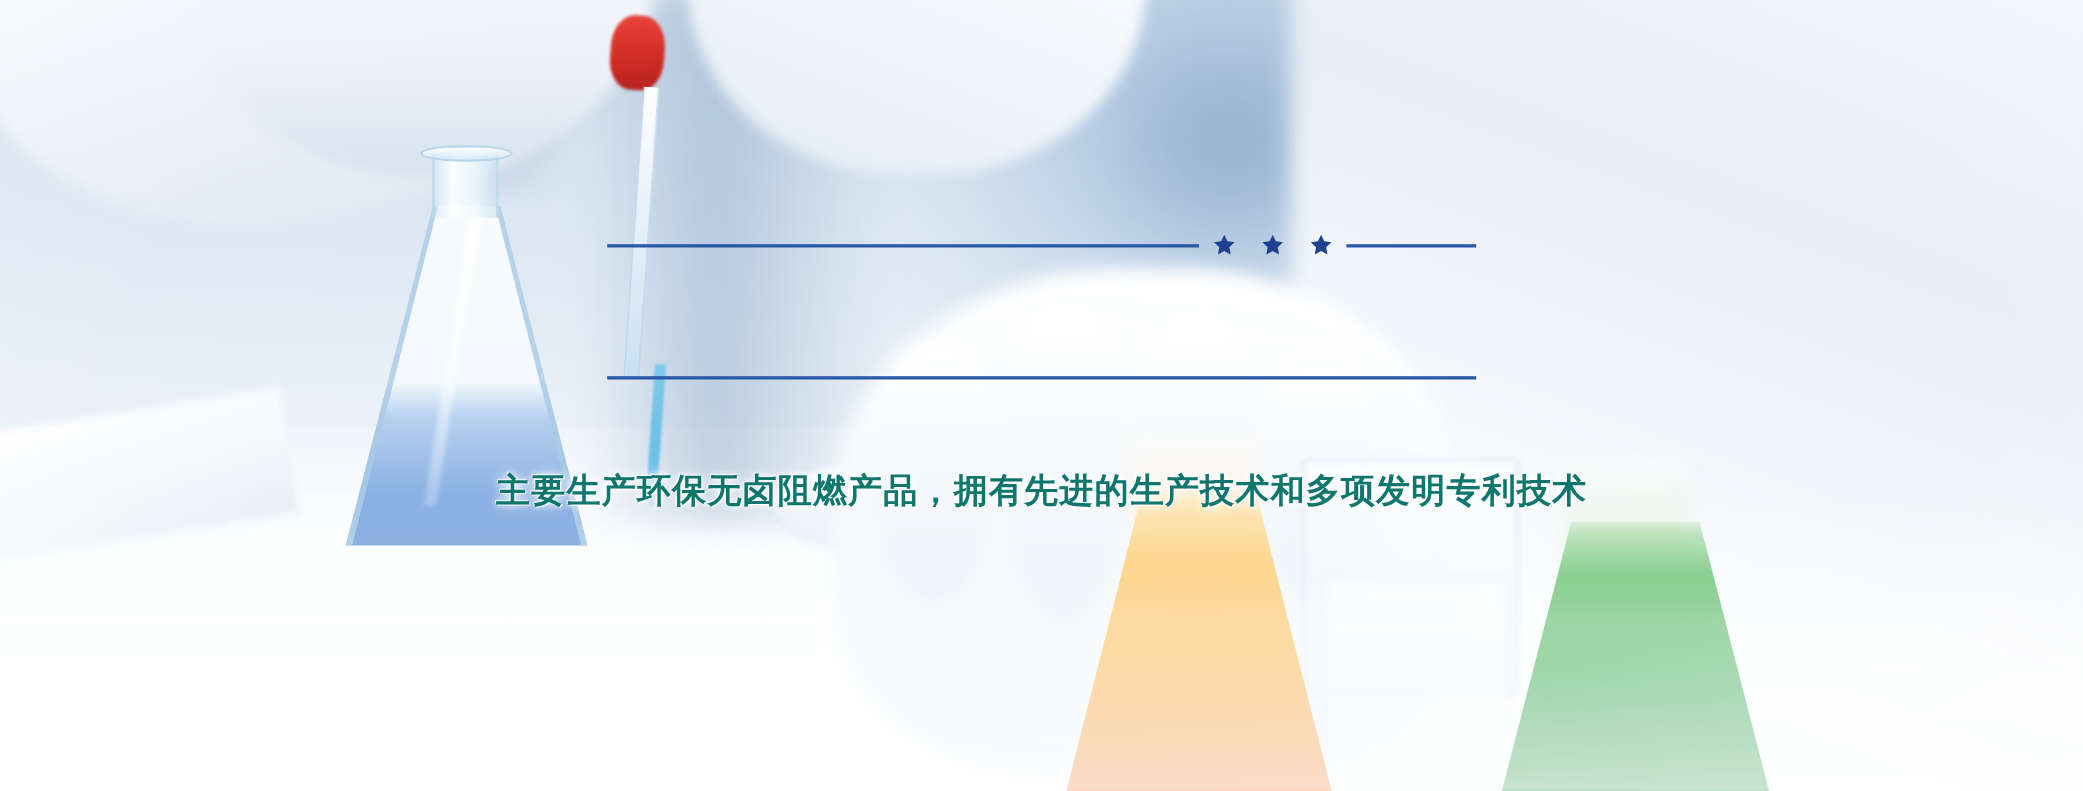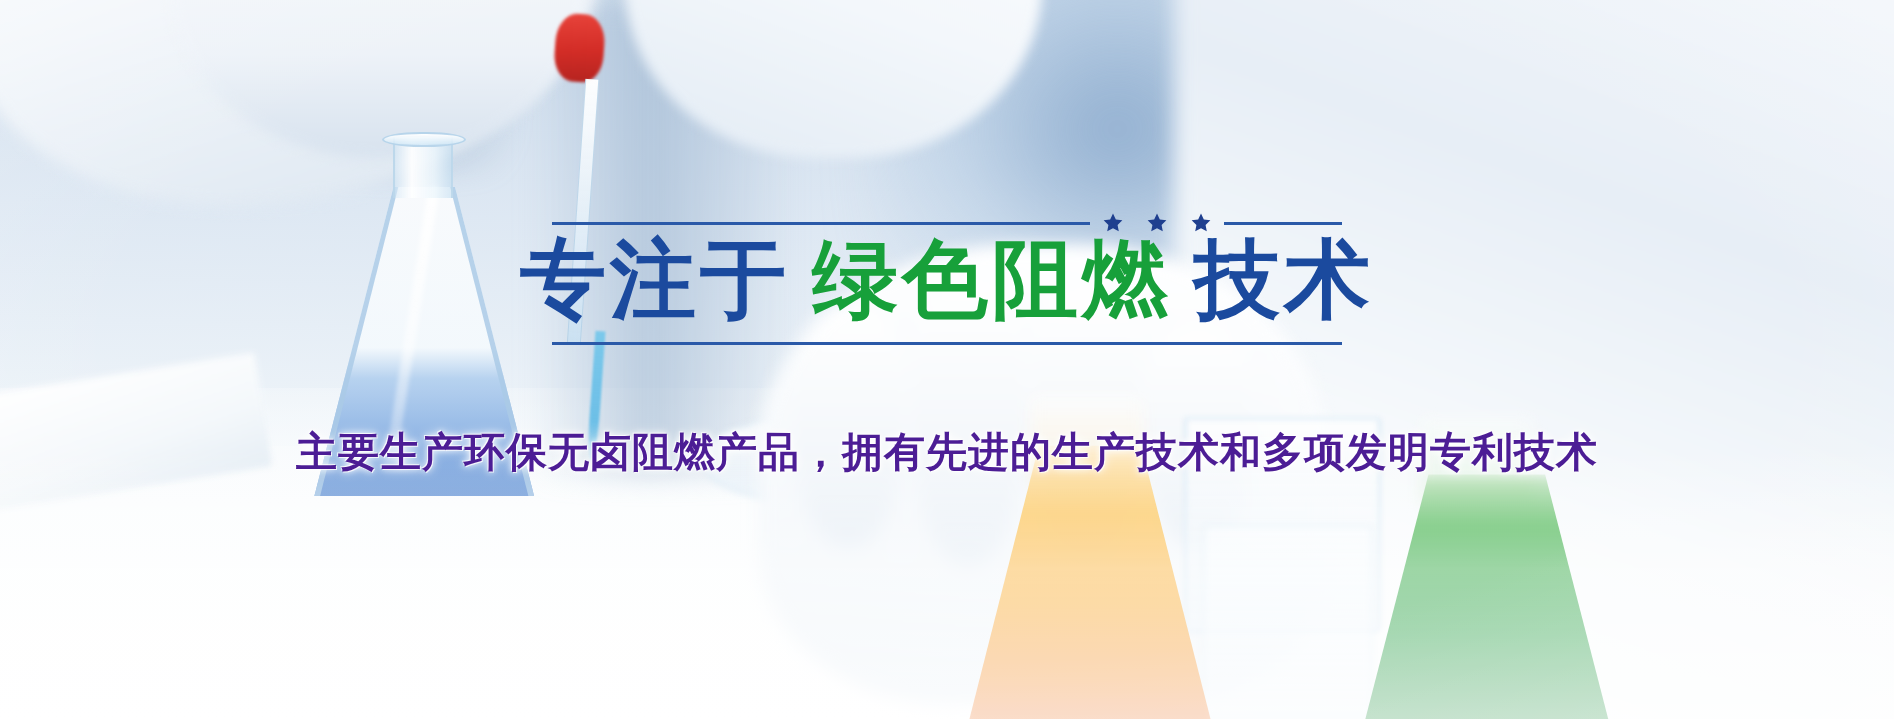--- a/index.html
+++ b/index.html
@@ -291,24 +291,24 @@
     font-size:30px;
     font-weight:bold;
     letter-spacing:1.1px;
     color:#1e4c9e;
   }
 
   .desc-cn{
     position:absolute;
     top:425px; left:50%; transform:translateX(-50%);
     white-space:nowrap;
-    font-size:41px;
+    font-size:31px;
     font-weight:bold;
     letter-spacing:1px;
-    color:#4c1d95;
+    color:#0f766e;
     text-shadow:
        0 0 6px rgba(255,255,255,.95),
        0 0 12px rgba(255,255,255,.9),
        1px 1px 0 rgba(255,255,255,.8),
       -1px -1px 0 rgba(255,255,255,.8);
     font-family: Liberation Serif, serif;
   }
 </style>
 </head>
 <body>
@@ -376,21 +376,20 @@
         <svg class="star" viewBox="0 0 24 24" aria-hidden="true">
           <path fill="currentColor" d="M12 1.6l3.1 6.5 7.1.95-5.2 5 1.3 7.05L12 17.7l-6.3 3.4 1.3-7.05-5.2-5 7.1-.95z"></path>
         </svg>
         <svg class="star" viewBox="0 0 24 24" aria-hidden="true">
           <path fill="currentColor" d="M12 1.6l3.1 6.5 7.1.95-5.2 5 1.3 7.05L12 17.7l-6.3 3.4 1.3-7.05-5.2-5 7.1-.95z"></path>
         </svg>
       </div>
       <div class="rule-line short"></div>
     </div>
 
-    <h1 class="title"><span class="t-blue">专注于</span><span class="t-sp"></span><span class="t-green">绿色阻燃</span><span class="t-sp"></span><span class="t-blue">技术</span></h1>
 
     <div class="rule-bottom"></div>
 
 
     <div class="desc-cn">主要生产环保无卤阻燃产品，拥有先进的生产技术和多项发明专利技术</div>
 
   </div>
 </div>
 
 </body></html>

